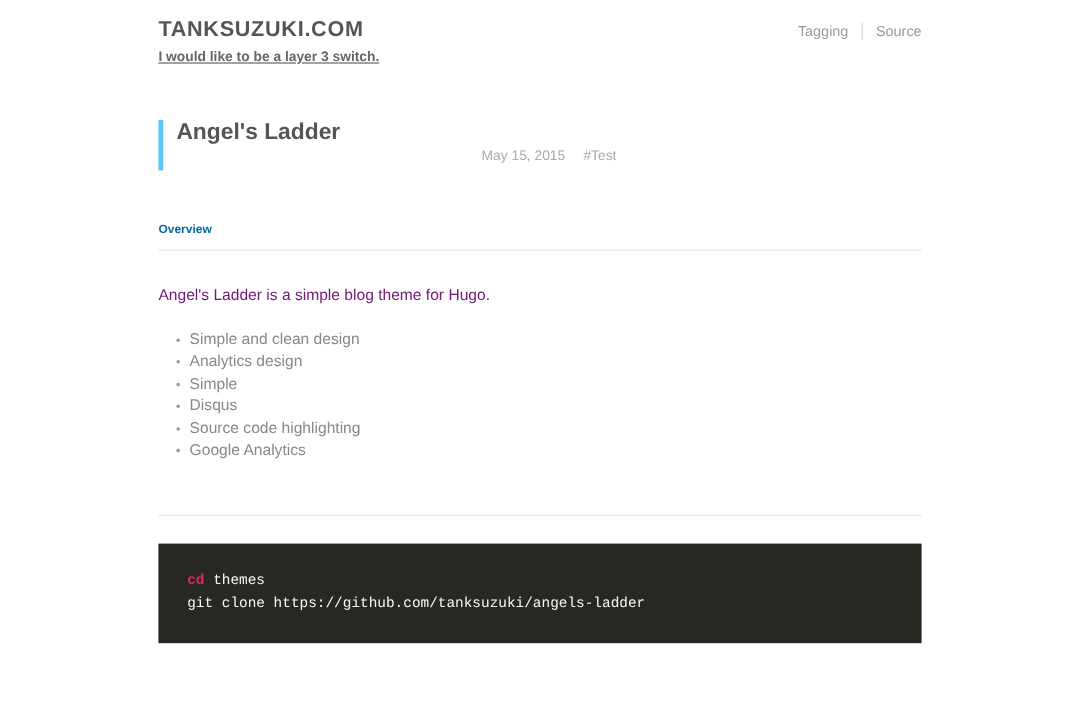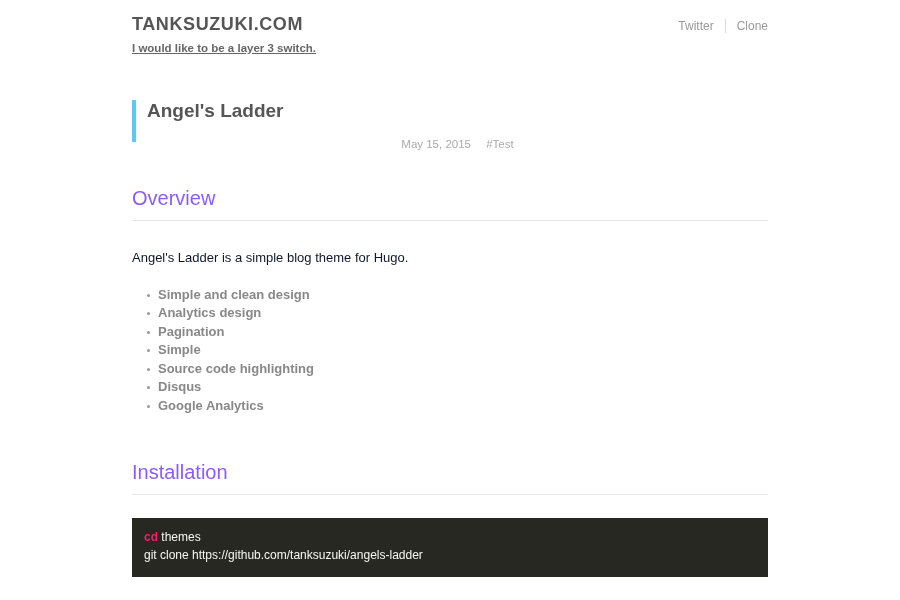--- a/index.html
+++ b/index.html
@@ -75,58 +75,57 @@
   .post-header {
     margin-top: 39px;
     border-left: 4px solid #5bc8f5;
     padding-left: 11px;
     height: 42px;
   }
   .post-title {
     font-size: 19px;
     font-weight: bold;
     color: #555555;
-    margin: 0 0 16px 0;
+    margin: 0 0 2px 0;
     line-height: 1.15;
   }
   .post-meta {
     font-size: 11.5px;
     color: #aaaaaa;
     line-height: 1.1;
     text-align: center;
   }
   .post-date { margin-right: 12px; }
   .post-tag { color: #aaaaaa; text-decoration: none; }
 
   
   .section { margin-top: 44px; }
   .section-title {
-    font-size: 20px;
-    font-weight: normal;
-    color: #8b5cf6;
+    font-size: 10px;
+    font-weight: bold;
+    color: #0369a1;
     margin: 0 0 10px 0;
     line-height: 1.2;
   }
   .rule {
     height: 1px;
     background: #e6e6e6;
     border: 0;
     margin: 0;
   }
   .para {
     font-size: 13px;
-    color: #0f172a;
+    color: #701a75;
     margin: 27px 0 0 0;
     line-height: 1.5;
   }
   .feature-list {
     list-style: none;
     margin: 18px 0 0 0;
     padding: 0 0 0 15px;
-    font-weight: bold;
   }
   .feature-list li {
     position: relative;
     font-size: 13px;
     color: #888888;
     line-height: 18.6px;
     padding-left: 11px;
   }
   .feature-list li::before {
     content: "";
@@ -140,72 +139,70 @@
   }
 
   
   .code-block {
     margin-top: 23px;
     background: #272822;
     padding: 10px 12px 12px 12px;
     overflow: hidden;
   }
   .code-block pre {
-    margin: 0;
-    font-family: Liberation Sans, sans-serif;
+    margin: 12px;
+    font-family: Liberation Mono, monospace;
     font-size: 12px;
     line-height: 18.5px;
     color: #f8f8f2;
     white-space: pre;
   }
   .tok-builtin { color: #e8246a; font-weight: bold; }
 </style>
 </head>
 <body>
 
 <div class="page">
   <div class="wrap">
 
     <div class="site-header">
       <div class="brand">
         <h1 class="site-title">TANKSUZUKI.COM</h1>
         <p class="site-tagline">I would like to be a layer 3 switch.</p>
       </div>
       <nav class="site-nav">
-        <a class="nav-link" href="#">Twitter</a>
+        <a class="nav-link" href="#">Tagging</a>
         <span class="nav-sep"></span>
-        <a class="nav-link" href="#">Clone</a>
+        <a class="nav-link" href="#">Source</a>
       </nav>
     </div>
 
     <div class="post-header">
       <h2 class="post-title">Angel's Ladder</h2>
       <div class="post-meta">
         <span class="post-date">May 15, 2015</span>
         <a class="post-tag" href="#">#Test</a>
       </div>
     </div>
 
     <div class="section">
       <h3 class="section-title">Overview</h3>
       <hr class="rule">
       <p class="para">Angel's Ladder is a simple blog theme for Hugo.</p>
       <ul class="feature-list">
         <li>Simple and clean design</li>
         <li>Analytics design</li>
-        <li>Pagination</li>
         <li>Simple</li>
+        <li>Disqus</li>
         <li>Source code highlighting</li>
-        <li>Disqus</li>
         <li>Google Analytics</li>
       </ul>
     </div>
 
     <div class="section">
-      <h3 class="section-title">Installation</h3>
       <hr class="rule">
 
       <div class="code-block">
         <pre><span class="tok-builtin">cd</span><span> themes</span>
 <span>git clone https://github.com/tanksuzuki/angels-ladder</span>
 </pre>
       </div>
     </div>
 
   </div>

